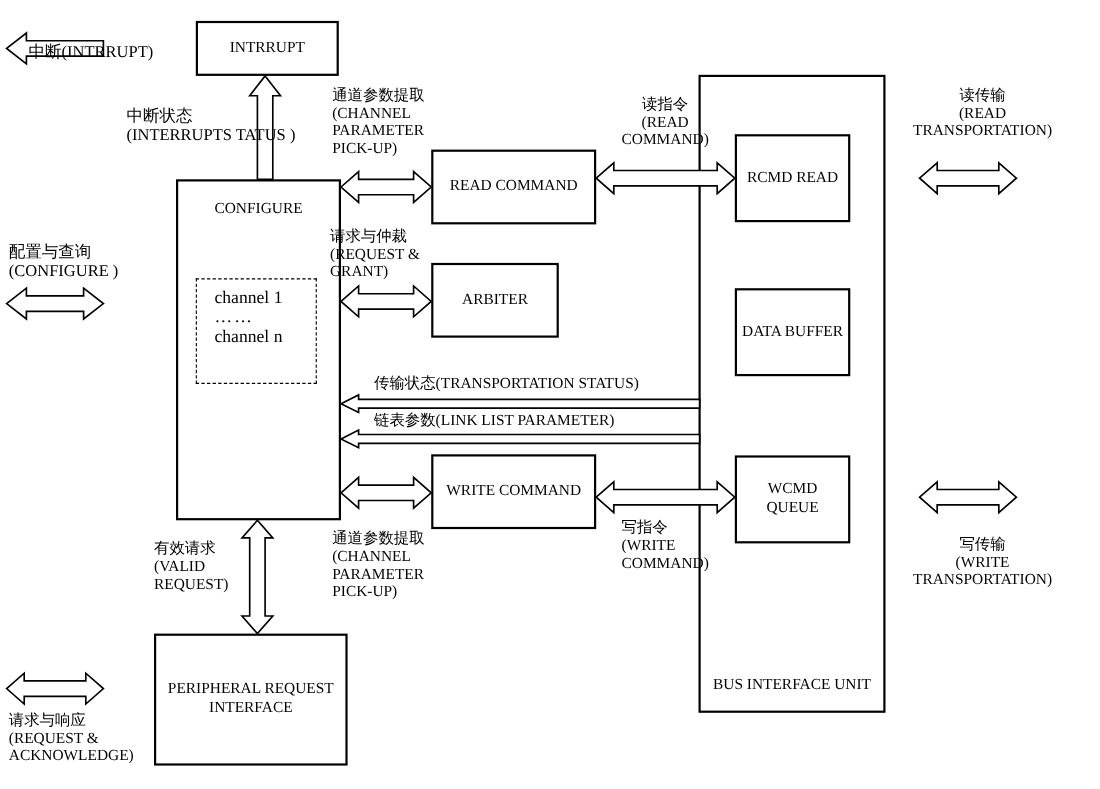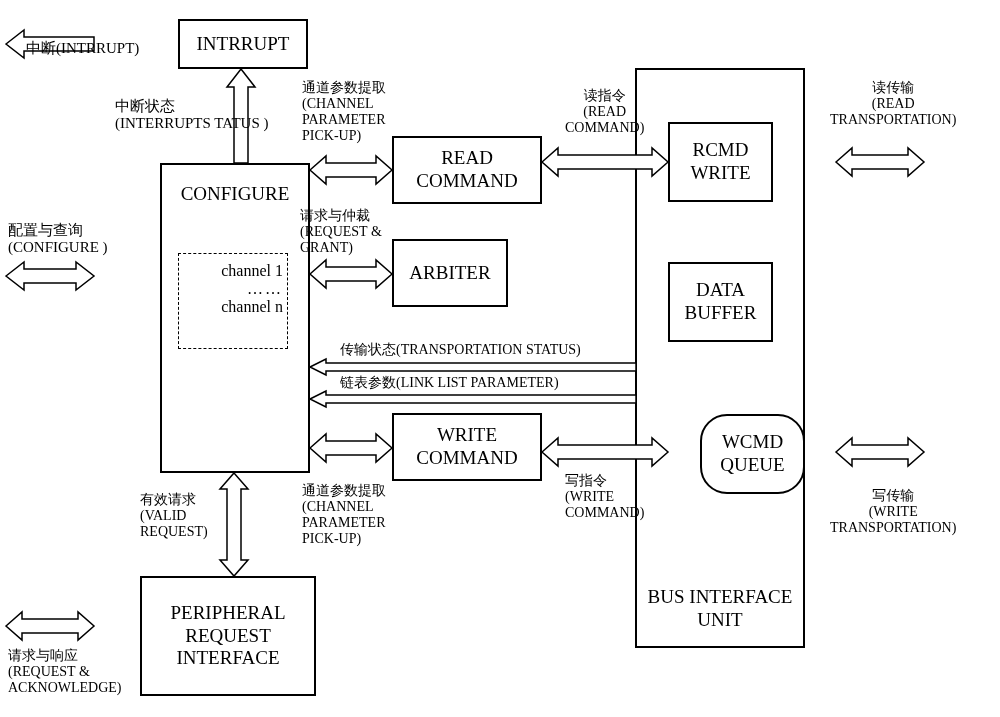--- a/index.html
+++ b/index.html
@@ -13,31 +13,31 @@
     background: #fff;
   }
   .box {
     position: absolute;
     border: 2px solid #000;
     background: #fff;
     display: flex;
     align-items: center;
     justify-content: center;
     text-align: center;
-    font-size: 19px;
+    font-size: 14px;
     line-height: 1.2;
     padding: 4px;
   }
   .dashed-box {
     position: absolute;
     border: 1.5px dashed #000;
     background: #fff;
-    text-align: right;
+    text-align: left;
     font-size: 16px;
-    padding: 8px 4px;
+    padding: 8px 16px;
   }
   .label {
     position: absolute;
     font-size: 15px;
     line-height: 1.15;
     text-align: center;
     white-space: nowrap;
   }
   .label-small { font-size: 14px; }
   svg.arrow {
@@ -81,28 +81,28 @@
 
 <div class="box" style="left:140px; top:576px; width:176px; height:120px;">
   <span>PERIPHERAL REQUEST INTERFACE</span>
 </div>
 
 <div class="box" style="left:635px; top:68px; width:170px; height:580px; align-items:flex-end; padding-bottom:14px;">
   <span>BUS INTERFACE UNIT</span>
 </div>
 
 <div class="box" style="left:668px; top:122px; width:105px; height:80px;">
-  <span>RCMD WRITE</span>
+  <span>RCMD READ</span>
 </div>
 
 <div class="box" style="left:668px; top:262px; width:105px; height:80px;">
   <span>DATA BUFFER</span>
 </div>
 
-<div class="box" style="left:700px; top:414px; width:105px; height:80px;border-radius:27px;">
+<div class="box" style="left:668px; top:414px; width:105px; height:80px;">
   <span>WCMD QUEUE</span>
 </div>
 
 <svg class="arrow" style="left:6px; top:28px; width:88px; height:32px;">
   <polygon class="harrow-body" points="0,16 18,2 18,9 88,9 88,23 18,23 18,30"></polygon>
 </svg>
 
 <svg class="arrow" style="left:225px; top:69px; width:32px; height:94px;">
   <polygon class="harrow-body" points="16,0 30,18 23,18 23,94 9,94 9,18 2,18"></polygon>
 </svg>

